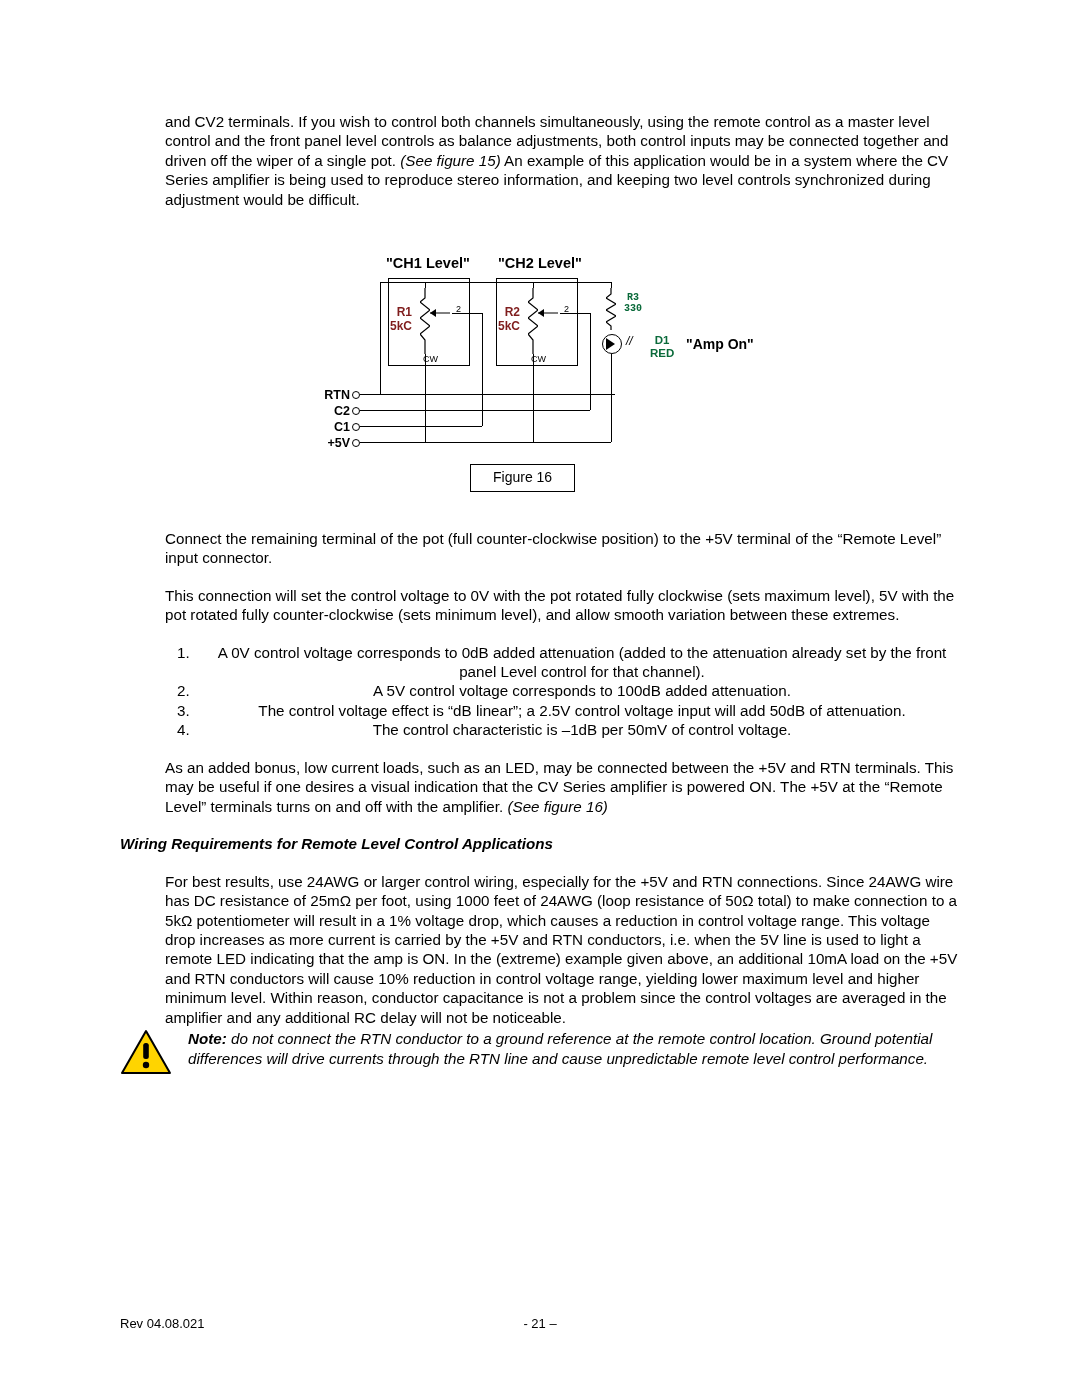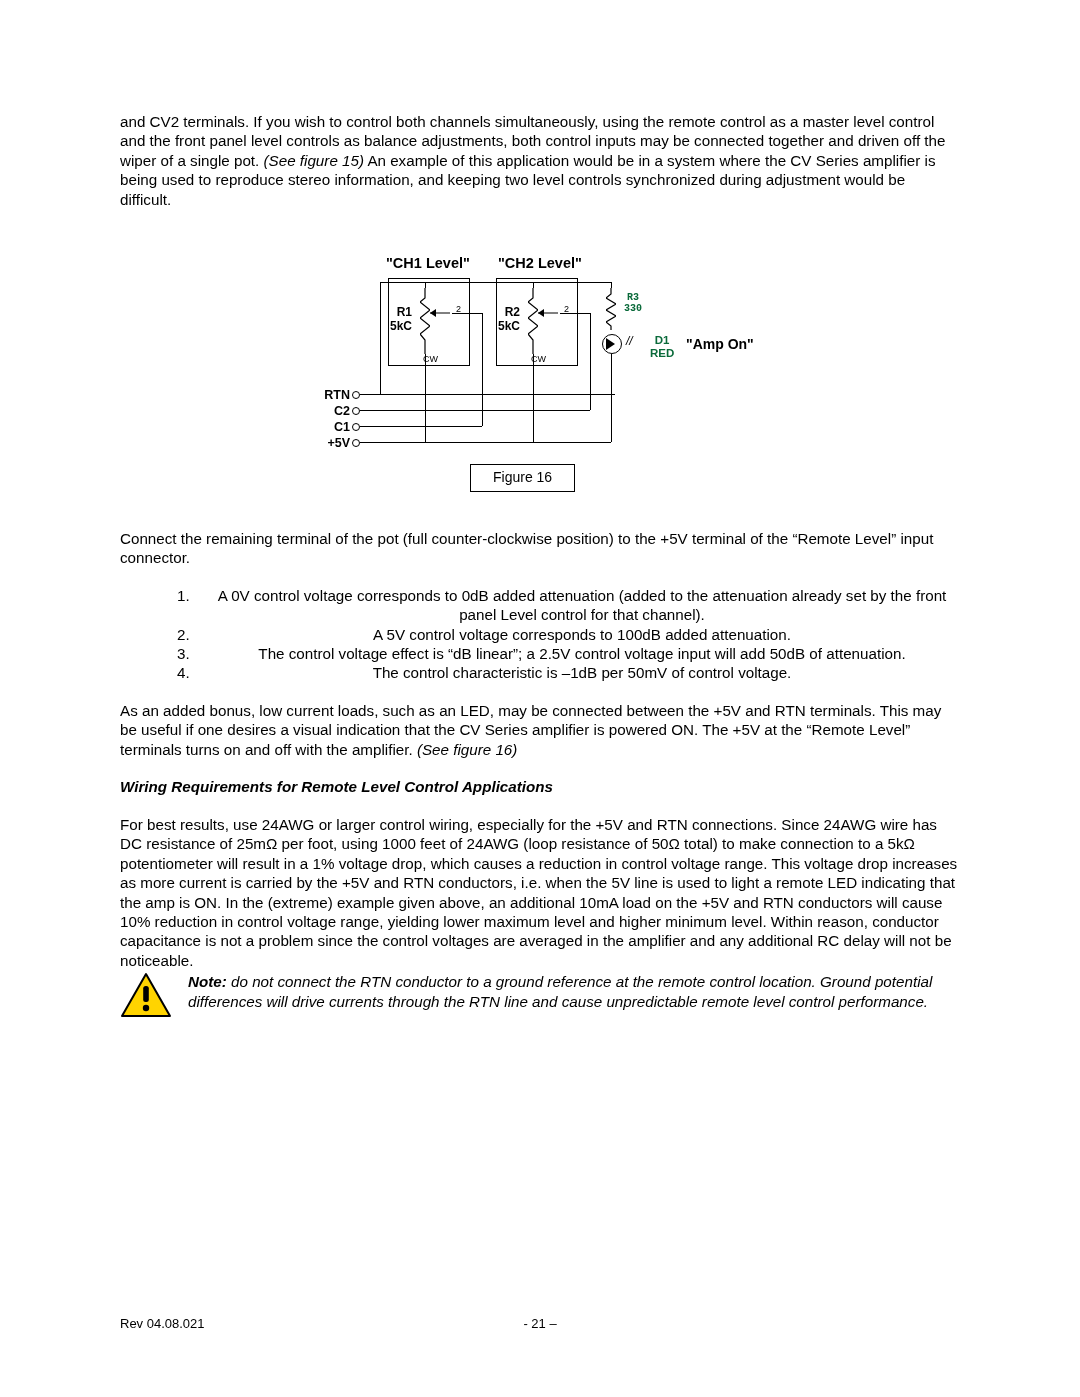--- a/index.html
+++ b/index.html
@@ -11,21 +11,21 @@
   }
   .page {
     width: 1080px;
     height: 1397px;
     position: relative;
     box-sizing: border-box;
     padding: 112px 120px 0 120px;
     font-size: 15.2px;
     line-height: 1.28;
   }
-  .para { margin-bottom: 18px; }
+  .para { margin-bottom: 18px; margin-left: 45px; }
   .bold { font-weight: bold; margin-top: 26px; }
   .italic { font-style: italic; }
   .figure-wrap {
     margin: 45px 0 30px 0;
     text-align: center;
   }
   .figure {
     display: inline-block;
     position: relative;
     width: 460px;
@@ -37,21 +37,21 @@
     font-size: 14.5px;
   }
   .figure .pot-block {
     position: absolute;
     border: 1px solid #000;
     width: 80px;
     height: 86px;
   }
   .figure .pot-label {
     position: absolute;
-    color: #000000;
+    color: #7f1d1d;
     font-weight: bold;
     font-size: 12px;
     line-height: 1.15;
     text-align: right;
   }
   .figure .pot-zig {
     position: absolute;
   }
   .figure .pin-num {
     position: absolute;
@@ -284,20 +284,21 @@
 
       <span class="terminal" style="left:-4px; top:181px;">+5V</span>
       <span class="term-dot" style="left:42px; top:185px;"></span>
 
       
       <div class="caption-box" style="left:160px; top:210px;">Figure 16</div>
     </div>
   </div>
 
   <div class="para">Connect the remaining terminal of the pot (full counter-clockwise position) to the +5V terminal of the “Remote Level” input connector.</div>
+  <div class="para">This connection will set the control voltage to 0V with the pot rotated fully clockwise (sets maximum level), 5V with the pot rotated fully counter-clockwise (sets minimum level), and allow smooth variation between these extremes.</div>
 
   <ol class="numbered">
     <li>A 0V control voltage corresponds to 0dB added attenuation (added to the attenuation already set by the front panel Level control for that channel).</li>
     <li>A 5V control voltage corresponds to 100dB added attenuation.</li>
     <li>The control voltage effect is “dB linear”; a 2.5V control voltage input will add 50dB of attenuation.</li>
     <li>The control characteristic is –1dB per 50mV of control voltage.</li>
   </ol>
 
   <div class="para">
     <span>As an added bonus, low current loads, such as an LED, may be connected between the +5V and RTN terminals.  This may be useful if one desires a visual indication that the CV Series amplifier is powered ON.  The +5V at the “Remote Level” terminals turns on and off with the amplifier. </span><span class="italic">(See figure 16)</span>

